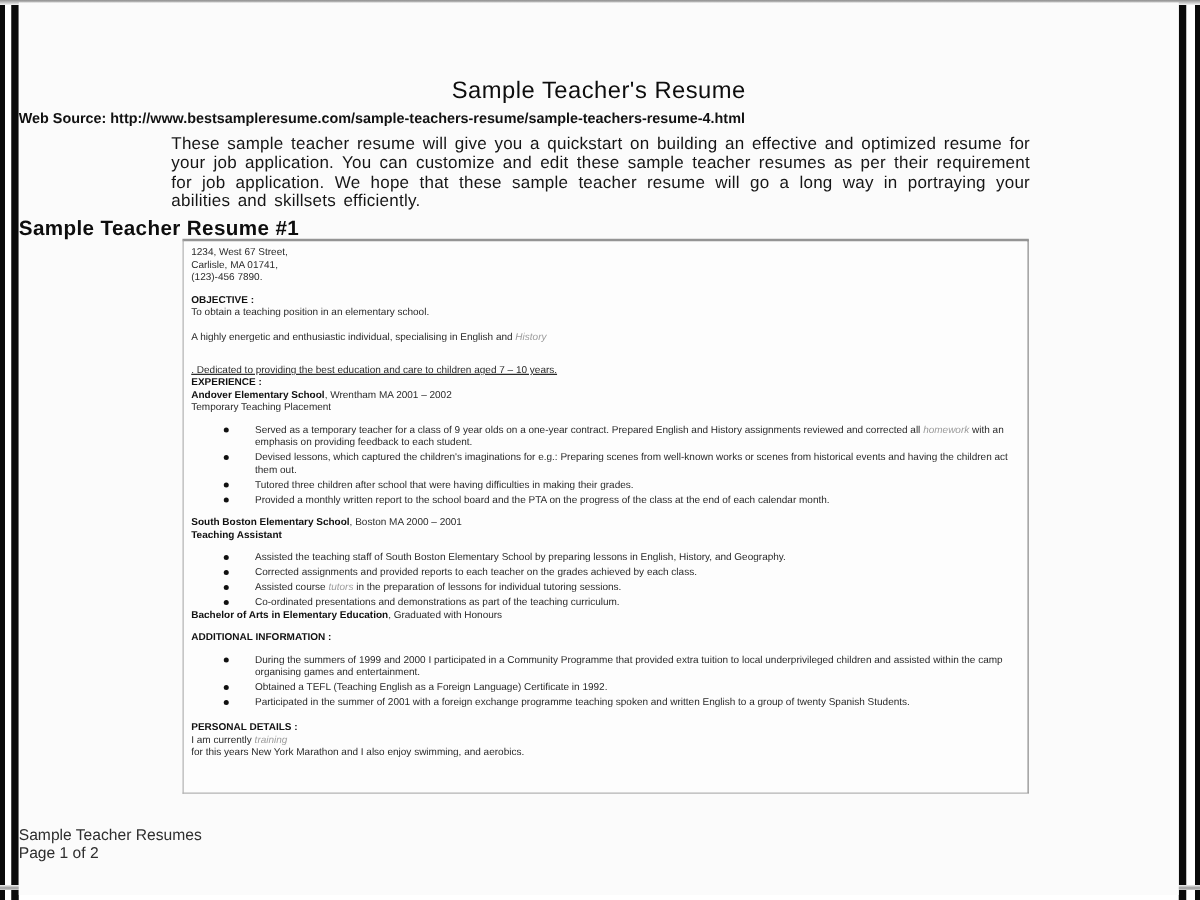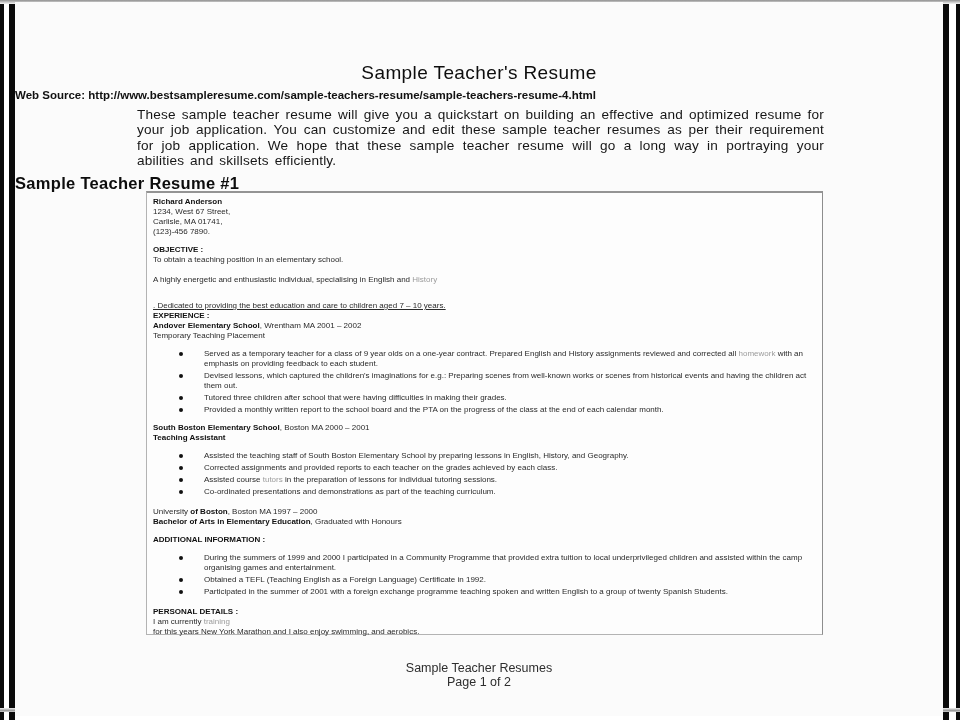--- a/index.html
+++ b/index.html
@@ -29,31 +29,31 @@
   .sub-title{position:absolute;top:172px;left:0;width:100%;margin:0;text-align:left;
              font-size:16.5px;font-weight:bold;color:#0d0d0d;letter-spacing:.3px;}
 
   
   .resume-box{position:absolute;top:189px;left:131px;width:677px;height:444px;
               background:#fdfdfd;border:1px solid #b3b3b3;border-top:2px solid #949494;
               border-right-color:#8d8d8d;box-sizing:border-box;
               padding:4px 10px 0 6px;font-size:8px;line-height:10px;color:#2a2a2a;}
   .rline{white-space:nowrap;}
   .b{font-weight:bold;color:#111;}
-  .gray{color:#9b9b9b;}
+  .gray{color:#9b9b9b;font-style:italic;}
   .gap8{margin-top:8px;}
   .gap10{margin-top:10px;}
   .gap16{margin-top:16px;text-decoration:underline;}
 
   .bullet{position:relative;padding-left:51px;margin-top:2px;max-width:610px;}
   .bullet .dot{position:absolute;left:26px;top:3px;width:4px;height:4px;
                background:#111;border-radius:50%;}
   .bullets{margin-top:8px;}
 
-  .footer{position:absolute;top:659px;left:0;width:100%;text-align:center;
+  .footer{position:absolute;top:659px;left:0;width:100%;text-align:left;
           font-size:12.5px;line-height:14px;color:#2e2e2e;}
 </style>
 </head>
 <body>
 
 <div class="bar l-outer"></div>
 <div class="bar l-inner"></div>
 <div class="bar r-inner"></div>
 <div class="bar r-outer"></div>
 <div class="edge top"></div>
@@ -61,21 +61,20 @@
 
 <div class="page">
 
   <h1 class="doc-title">Sample Teacher's Resume</h1>
   <div class="web-source">Web Source: http://www.bestsampleresume.com/sample-teachers-resume/sample-teachers-resume-4.html</div>
   <p class="intro">These sample teacher resume will give you a quickstart on building an effective and optimized resume for your job application. You can customize and edit these sample teacher resumes as per their requirement for job application. We hope that these sample teacher resume will go a long way in portraying your abilities and skillsets efficiently.</p>
   <h2 class="sub-title">Sample Teacher Resume #1</h2>
 
   <div class="resume-box">
 
-    <div class="rline b">Richard Anderson</div>
     <div class="rline">1234, West 67 Street,</div>
     <div class="rline">Carlisle, MA 01741,</div>
     <div class="rline">(123)-456 7890.</div>
 
     <div class="rline b gap8">OBJECTIVE :</div>
     <div class="rline">To obtain a teaching position in an elementary school.</div>
 
     <div class="rline gap10"><span>A highly energetic and enthusiastic individual, specialising in English and </span><span class="gray">History</span></div>
 
     <div class="rline gap16">. Dedicated to providing the best education and care to children aged 7 – 10 years.</div>
@@ -93,21 +92,20 @@
     <div class="rline gap8"><span class="b">South Boston Elementary School</span><span>, Boston MA 2000 – 2001</span></div>
     <div class="rline b">Teaching Assistant</div>
 
     <div class="bullets gap10">
       <div class="bullet"><span class="dot"></span><span>Assisted the teaching staff of South Boston Elementary School by preparing lessons in English, History, and Geography.</span></div>
       <div class="bullet"><span class="dot"></span><span>Corrected assignments and provided reports to each teacher on the grades achieved by each class.</span></div>
       <div class="bullet"><span class="dot"></span><span>Assisted course </span><span class="gray">tutors</span><span> in the preparation of lessons for individual tutoring sessions.</span></div>
       <div class="bullet"><span class="dot"></span><span>Co-ordinated presentations and demonstrations as part of the teaching curriculum.</span></div>
     </div>
 
-    <div class="rline gap10"><span>University</span><span class="b"> of Boston</span><span>, Boston MA 1997 – 2000</span></div>
     <div class="rline"><span class="b">Bachelor of Arts in Elementary Education</span><span>, Graduated with Honours</span></div>
 
     <div class="rline b gap8">ADDITIONAL INFORMATION :</div>
 
     <div class="bullets gap10">
       <div class="bullet"><span class="dot"></span><span>During the summers of 1999 and 2000 I participated in a Community Programme that provided extra tuition to local underprivileged children and assisted within the camp organising games and entertainment.</span></div>
       <div class="bullet"><span class="dot"></span><span>Obtained a TEFL (Teaching English as a Foreign Language) Certificate in 1992.</span></div>
       <div class="bullet"><span class="dot"></span><span>Participated in the summer of 2001 with a foreign exchange programme teaching spoken and written English to a group of twenty Spanish Students.</span></div>
     </div>
 

